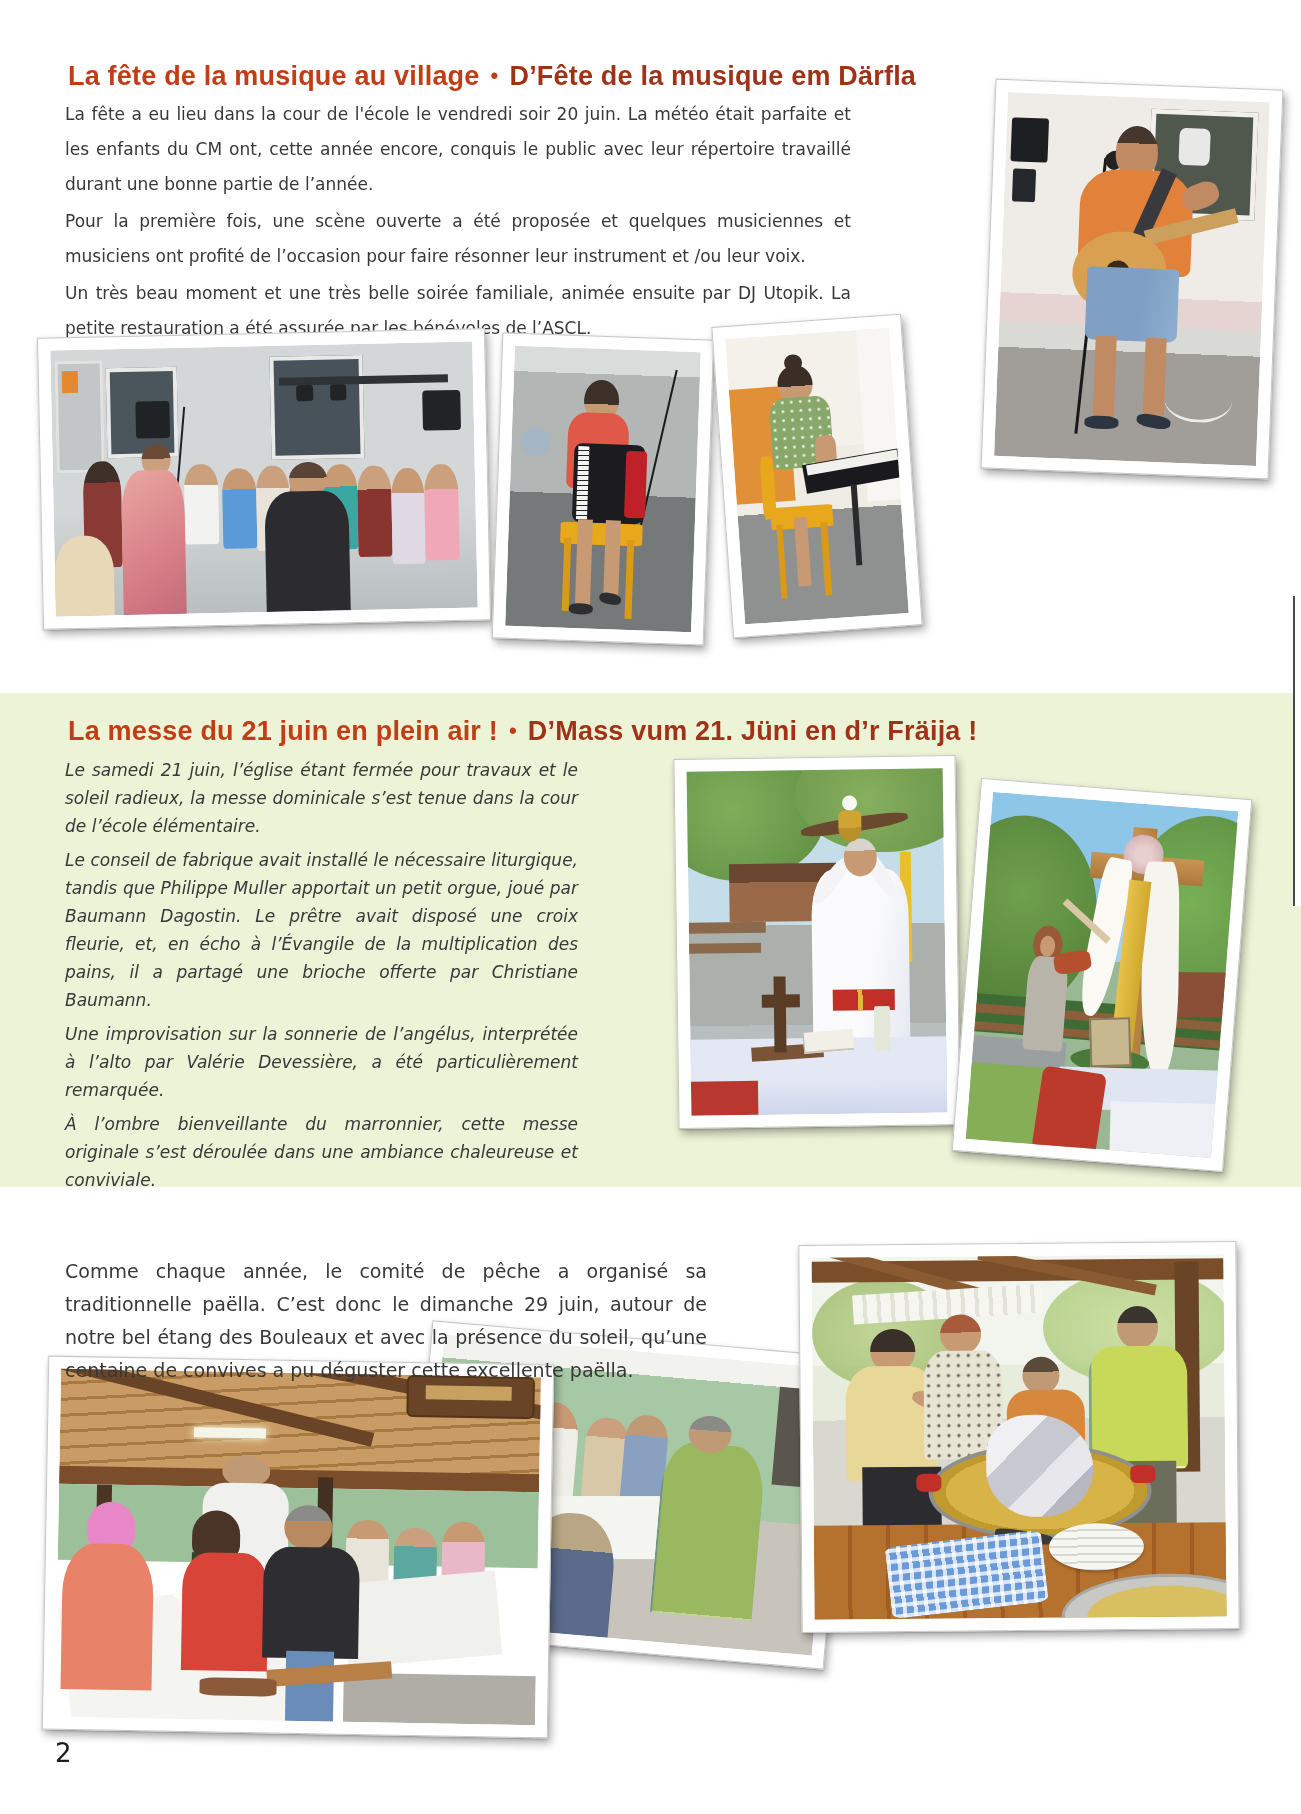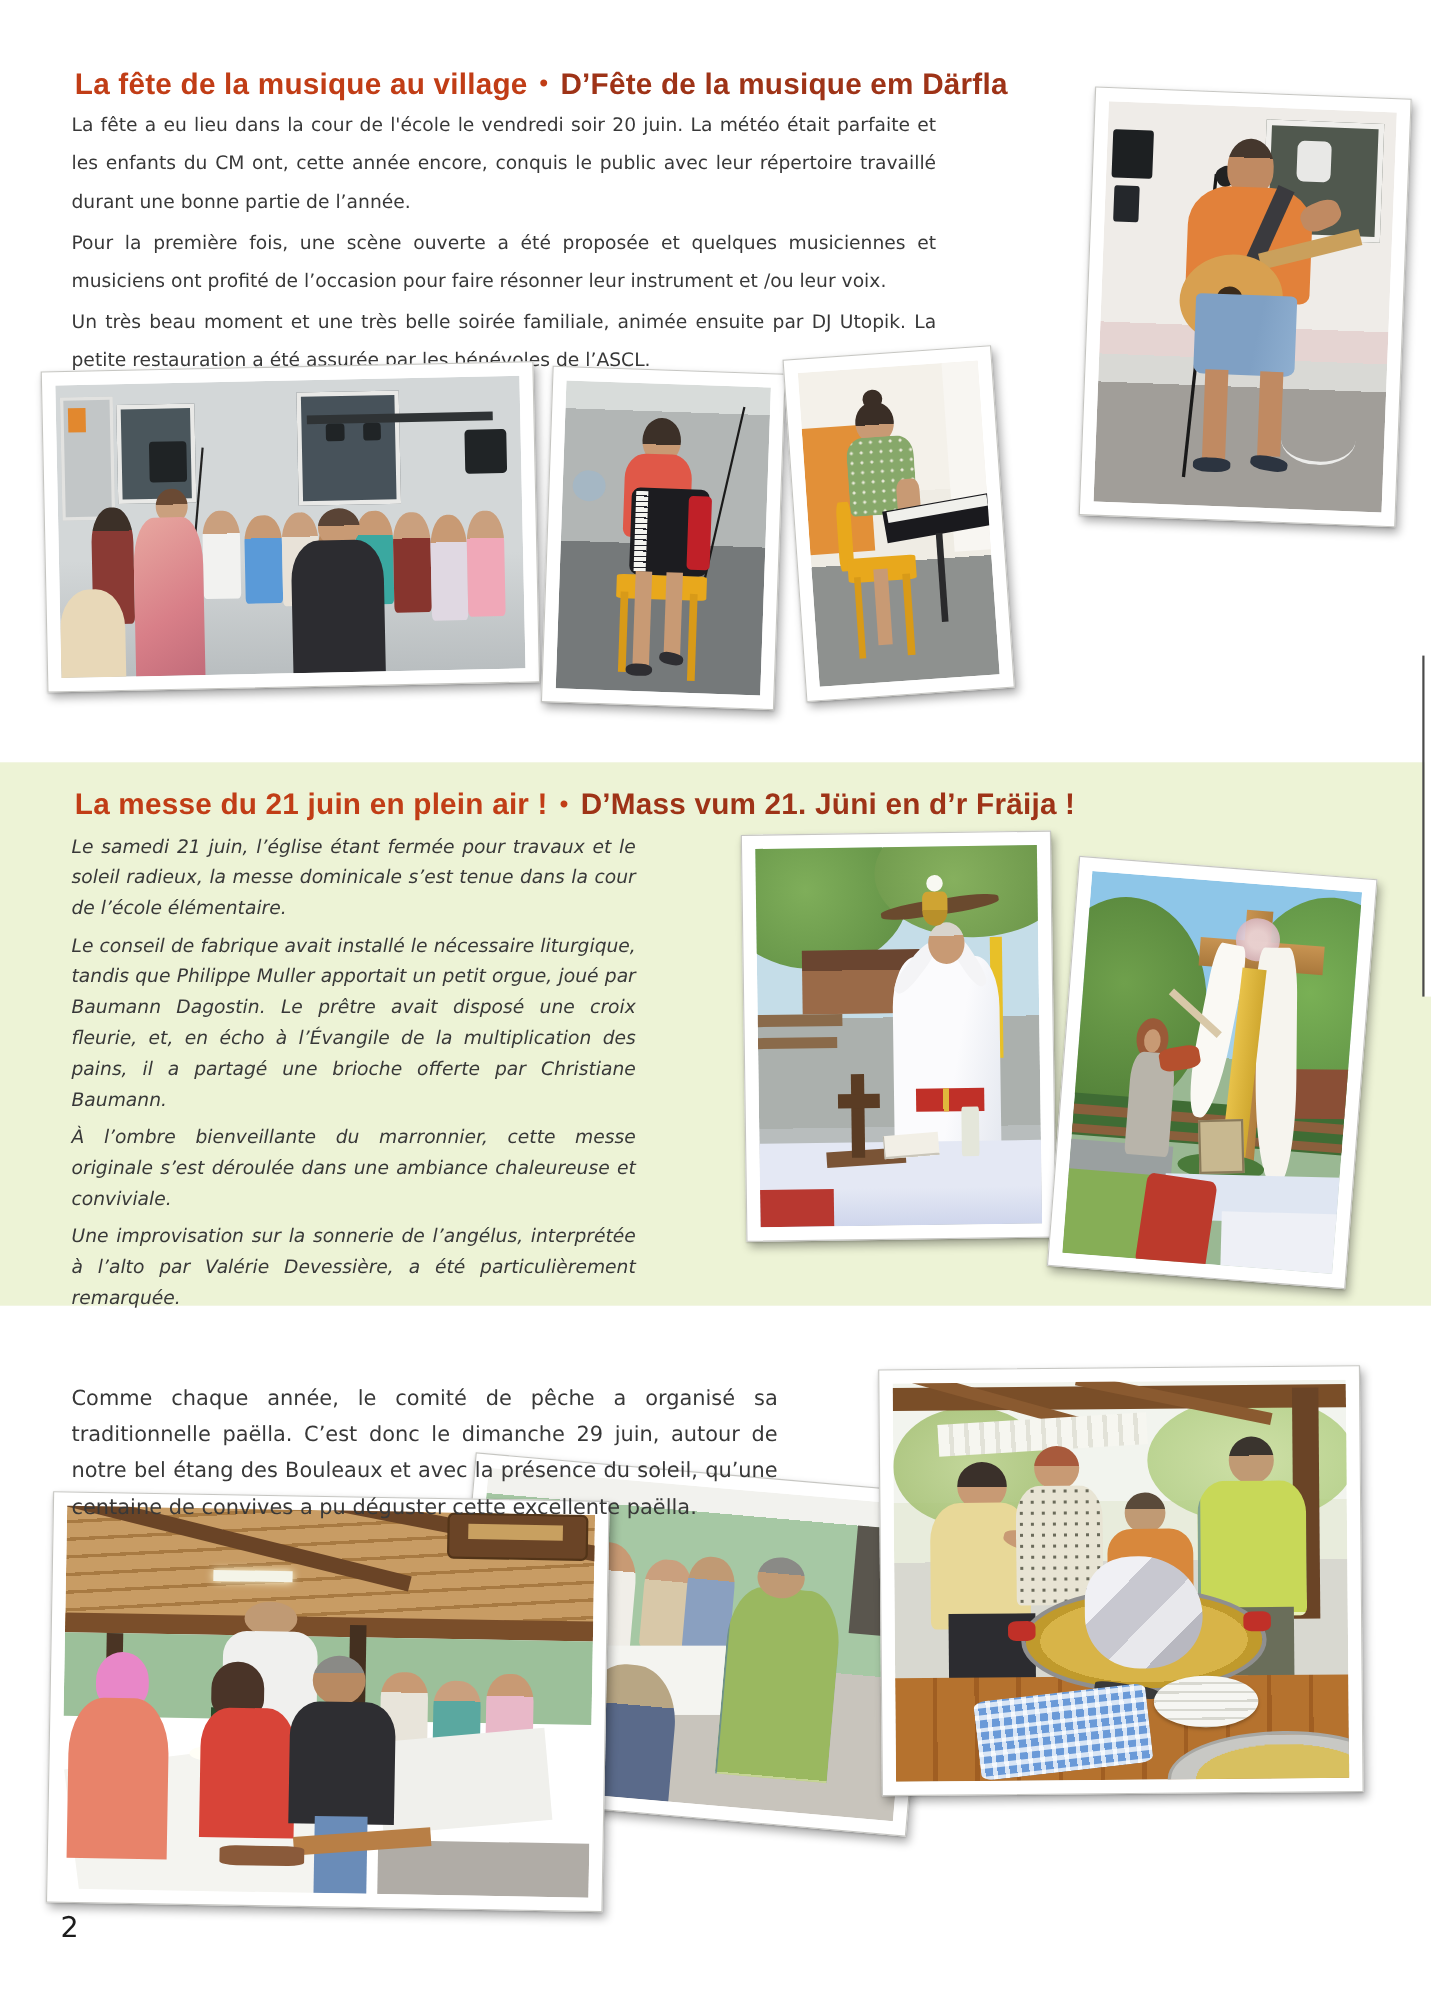--- a/index.html
+++ b/index.html
@@ -192,22 +192,22 @@
       <div class="a" style="left:47%;top:62%;width:15%;height:13%;background:#c8b890;border:2px solid #8a7a5a;transform:rotate(-6deg);"></div>
       <div class="a" style="left:36%;top:76%;width:70%;height:12%;background:#dfe6f2;transform:rotate(-3deg);"></div>
       <div class="a" style="left:28%;top:78%;width:26%;height:24%;background:#bc3a2c;transform:rotate(4deg);border-radius:10%;"></div>
       <div class="a" style="left:58%;top:85%;width:48%;height:16%;background:#eef0f6;transform:rotate(-3deg);"></div>
     </div>
   </figure>
 
   <div class="textcol s2" style="left:65px;top:756px;width:513px;font-style:italic;">
     <p>Le samedi 21 juin, l’église étant fermée pour travaux et le soleil radieux, la messe dominicale s’est tenue dans la cour de l’école élémentaire.</p>
     <p>Le conseil de fabrique avait installé le nécessaire liturgique, tandis que Philippe Muller apportait un petit orgue, joué par Baumann Dagostin. Le prêtre avait disposé une croix fleurie, et, en écho à l’Évangile de la multiplication des pains, il a partagé une brioche offerte par Christiane Baumann.</p>
+    <p>Une improvisation sur la sonnerie de l’angélus, interprétée à l’alto par Valérie Devessière, a été particulièrement remarquée.</p>
     <p>À l’ombre bienveillante du marronnier, cette messe originale s’est déroulée dans une ambiance chaleureuse et conviviale.</p>
-    <p>Une improvisation sur la sonnerie de l’angélus, interprétée à l’alto par Valérie Devessière, a été particulièrement remarquée.</p>
   </div>
 
   <div class="a" style="left:1295px;top:596px;width:6px;height:310px;background:#ffffff;"></div>
   <div class="a" style="left:1293px;top:596px;width:2px;height:310px;background:#4a4a4a;"></div>
 
 
   <figure class="polaroid" style="left:418px;top:1338px;width:394px;height:288px;transform:rotate(5deg);" title="Salle verte remplie de convives">
     <div class="ph">
       <div class="a" style="inset:0;background:linear-gradient(180deg,#f2f2ee 0 8%,#a6c8a4 8% 55%,#c8c4bc 55% 100%);"></div>
       <div class="a" style="left:86%;top:8%;width:14%;height:34%;background:#5a564e;"></div>

